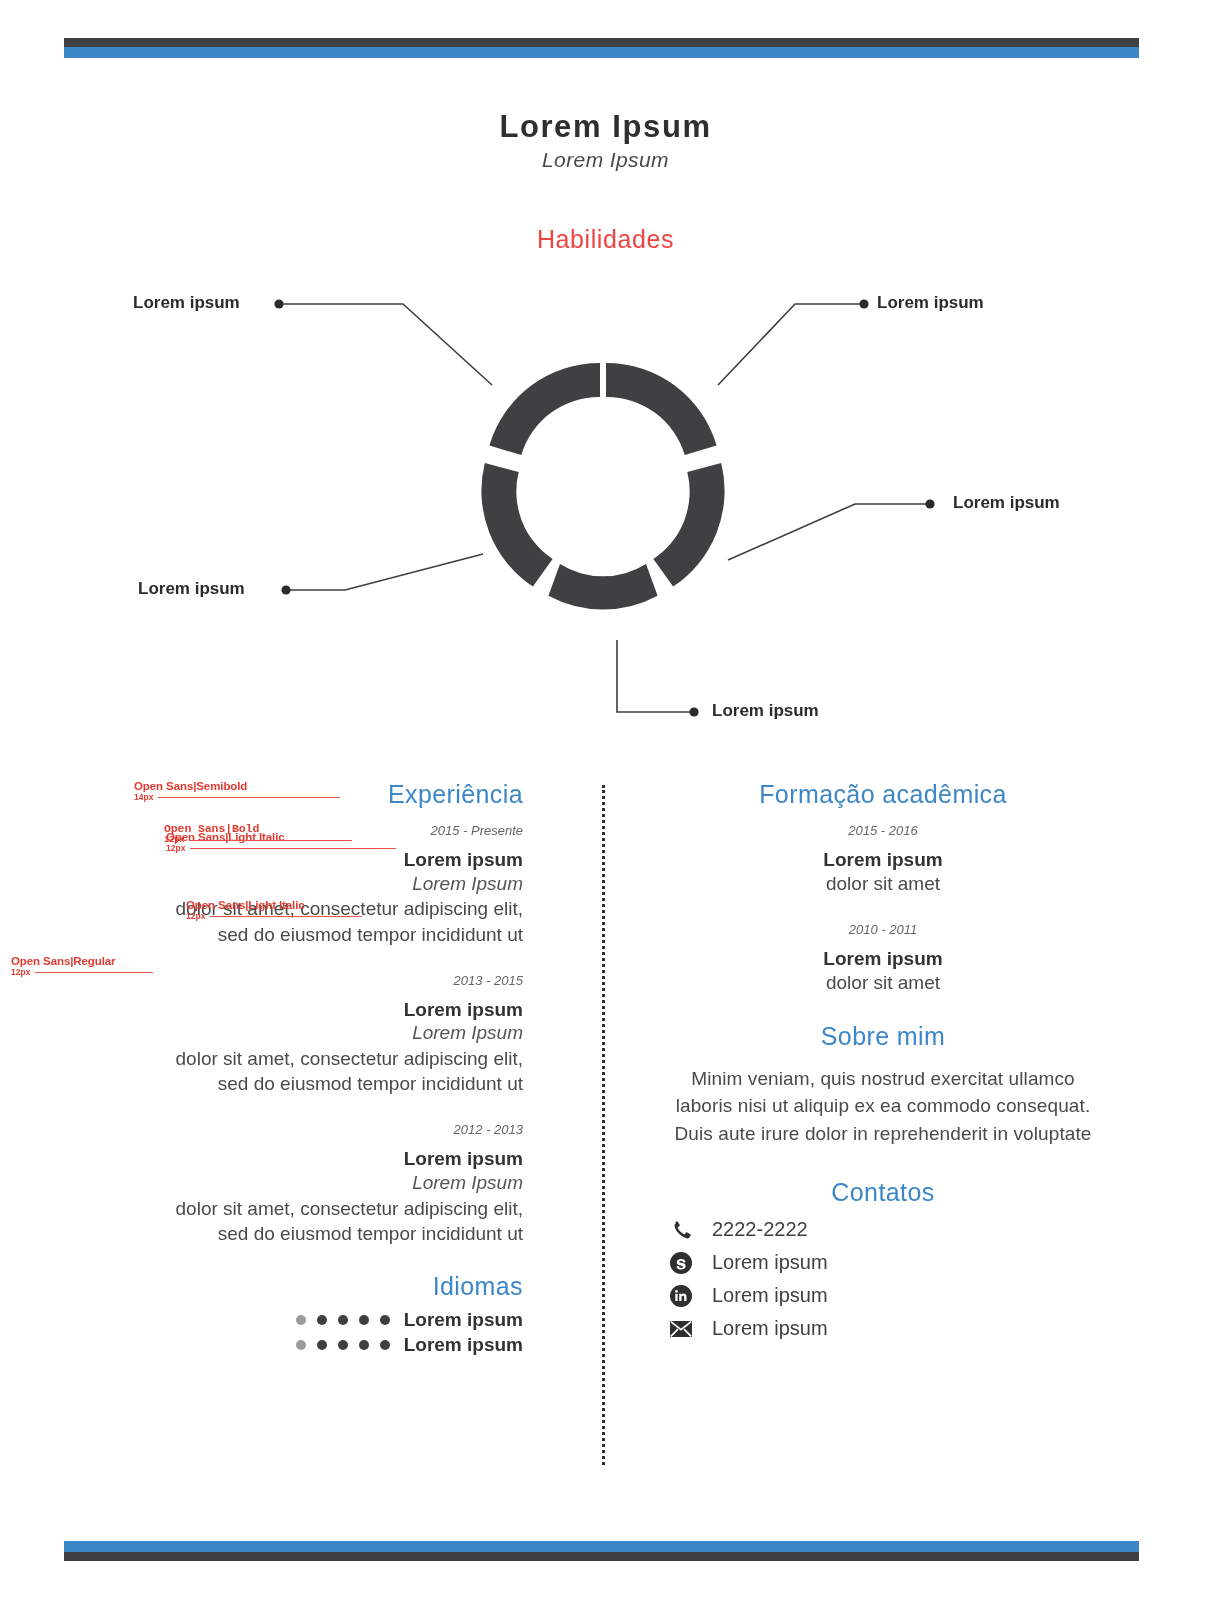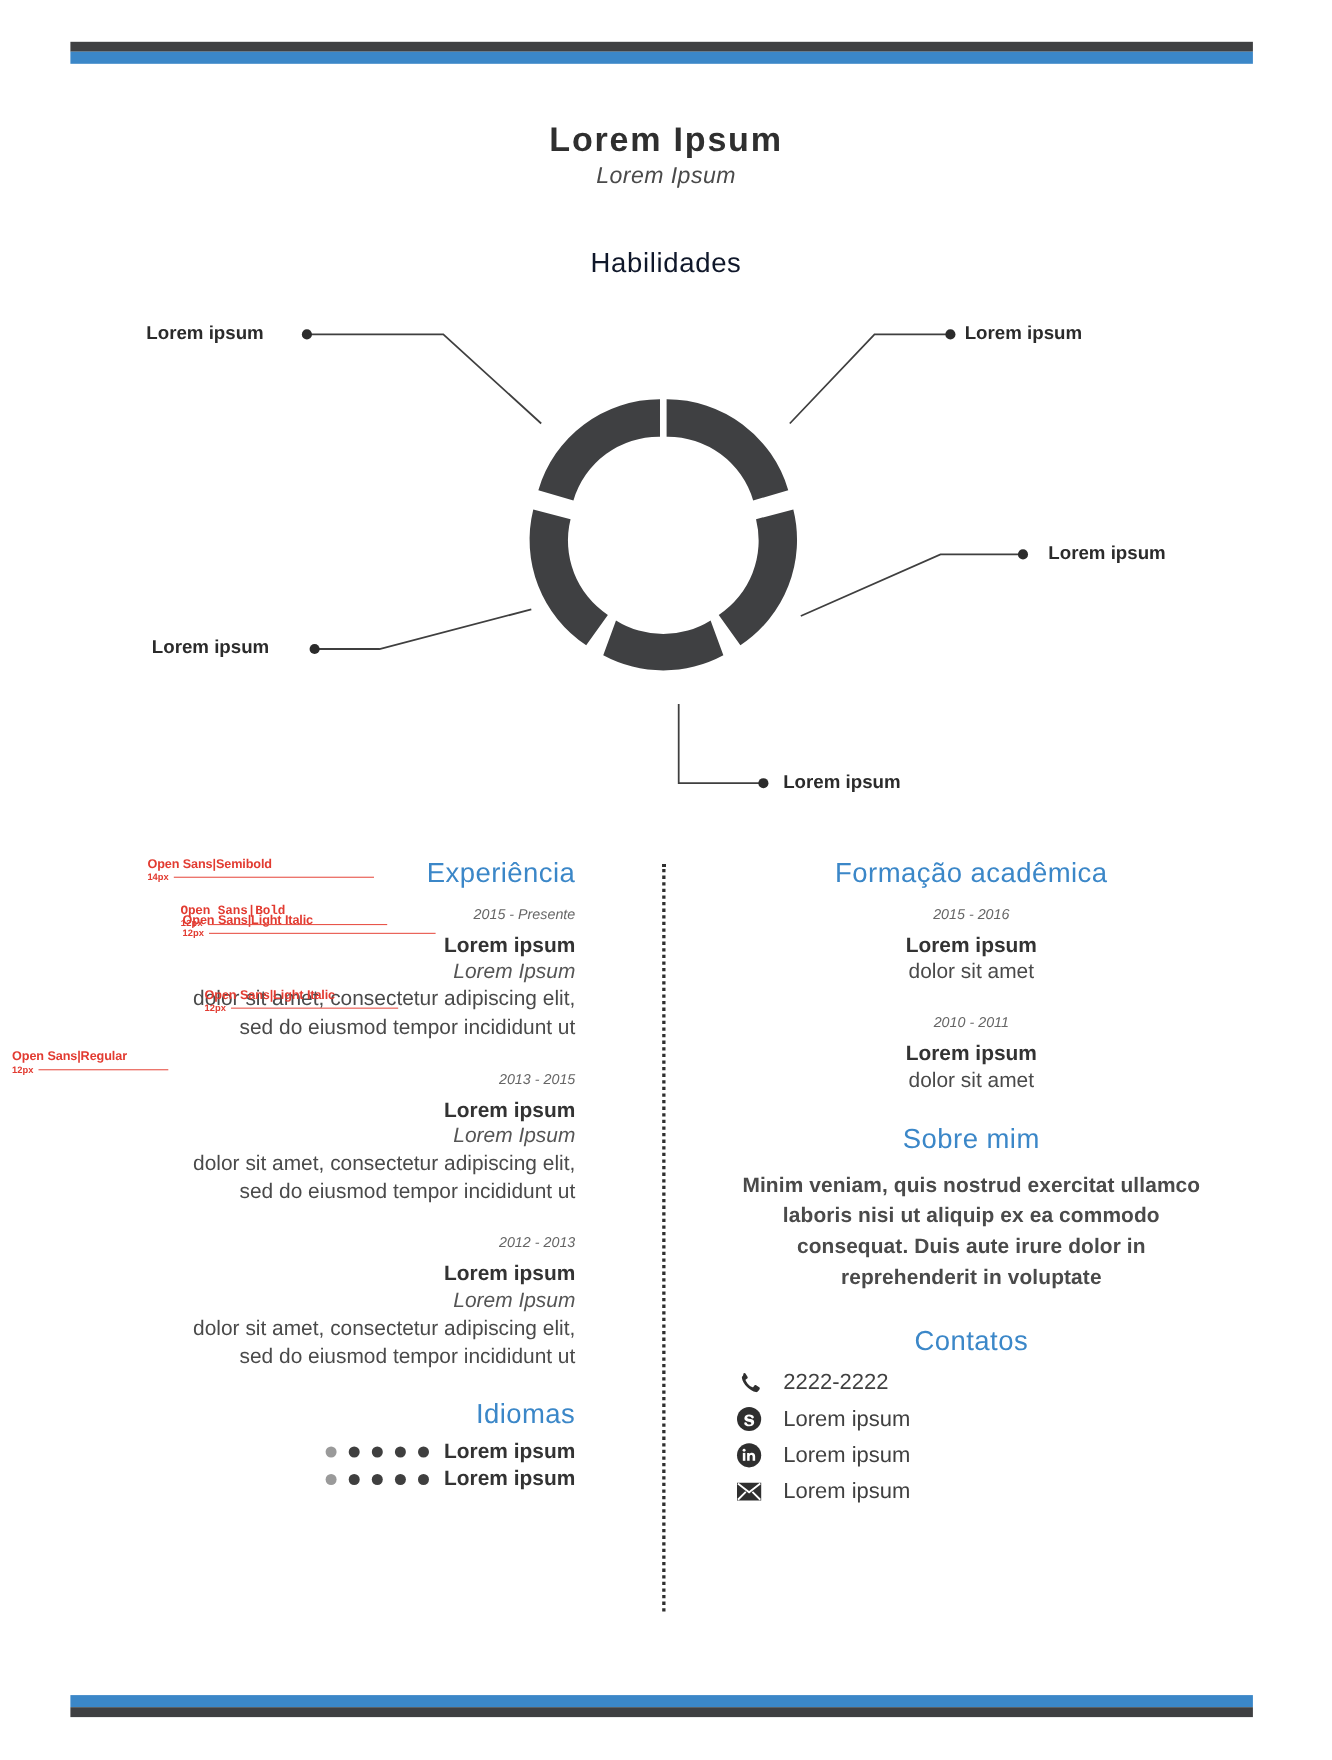--- a/index.html
+++ b/index.html
@@ -44,21 +44,21 @@
     margin-top: 4px;
     letter-spacing: .4px;
   }
 
   
   #skills-title {
     position: absolute;
     top: 225px; left: 0; width: 1211px;
     text-align: center;
     font-size: 25px;
-    color: #0f172a;
+    color: #ef4444;
     letter-spacing: .6px;
   }
   #donut-wrap { position: absolute; top: 280px; left: 0; width: 1211px; height: 460px; }
   #donut-svg  { display: block; }
 
   .skill-label {
     position: absolute;
     font-size: 17px;
     font-weight: bold;
     color: #2b2b2b;
@@ -115,21 +115,20 @@
     color: #4a4a4a;
     line-height: 1.3;
   }
 
   
   #about-text {
     font-size: 19px;
     color: #4a4a4a;
     line-height: 1.45;
     letter-spacing: .1px;
-    font-weight: bold;
   }
 
   
   #idiomas-head { margin-top: 14px; margin-bottom: 8px; }
   .lang-row {
     display: flex;
     align-items: center;
     justify-content: flex-end;
     gap: 14px;
     margin-bottom: 3px;

